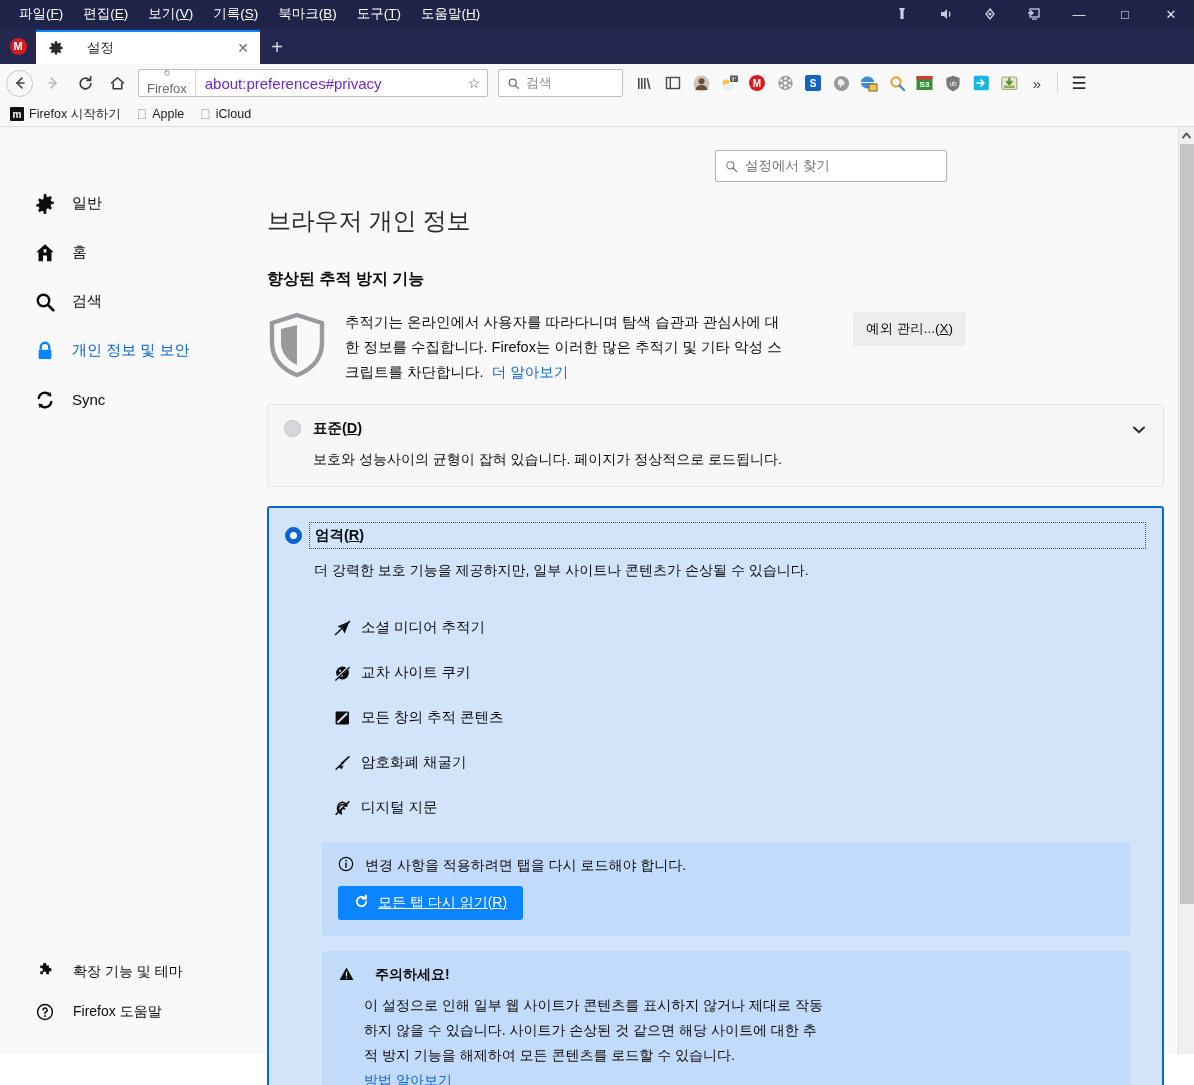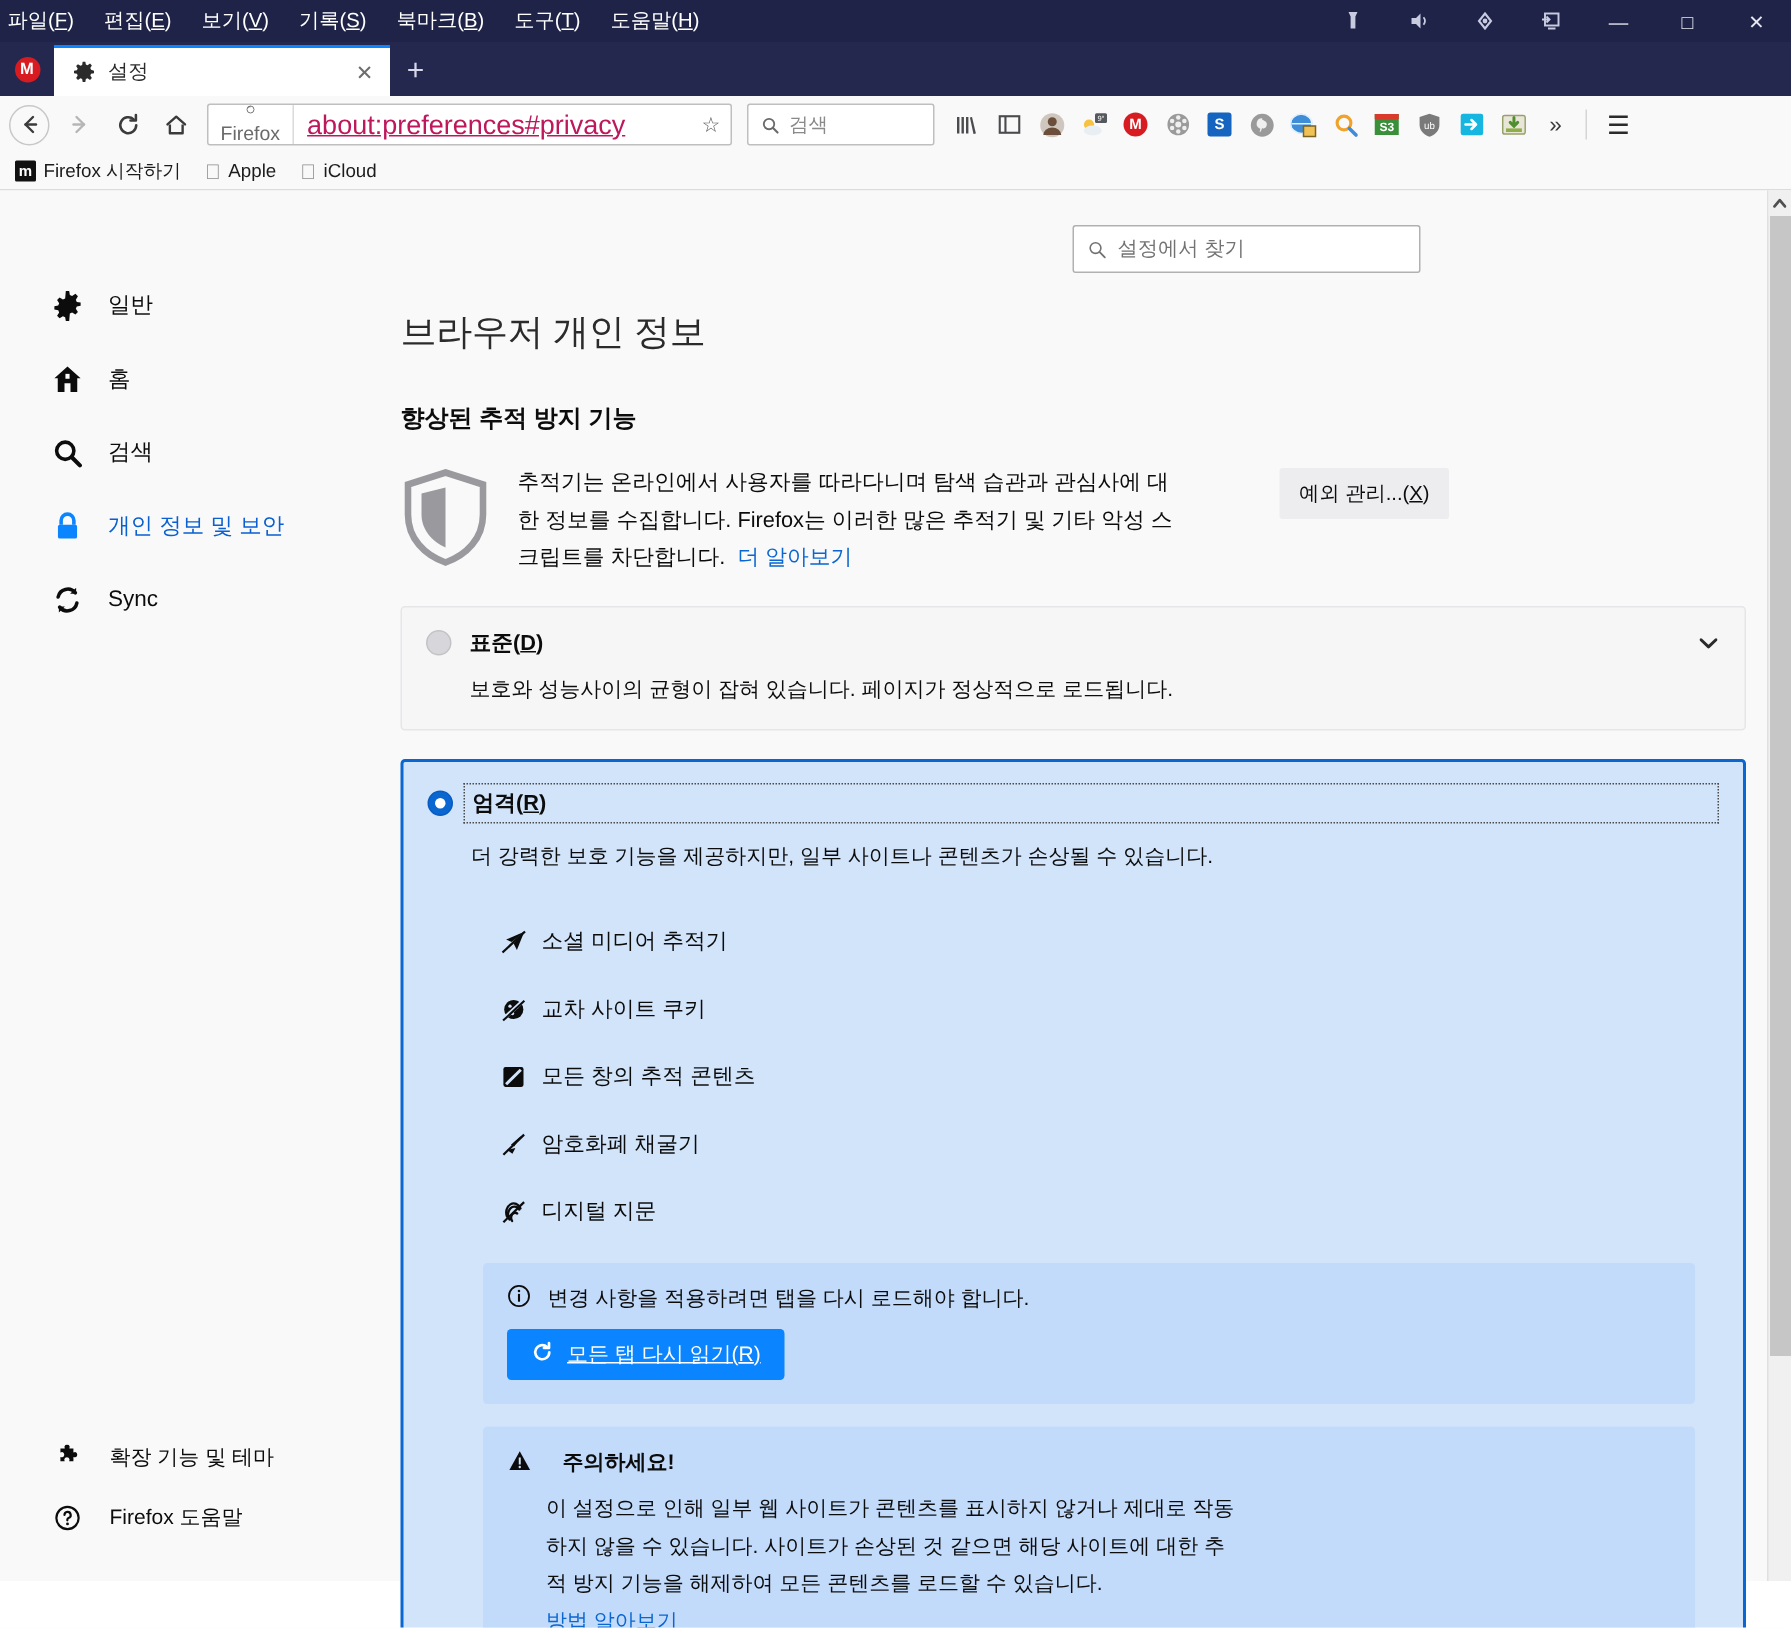--- a/index.html
+++ b/index.html
@@ -8,55 +8,55 @@
     font-family: "Liberation Sans", sans-serif;
     background: #ffffff;
     overflow: hidden;
   }
 
   
   .titlebar {
     height: 28px; background: #1f2347; color: #e8e9f3;
     display: flex; align-items: center; position: relative;
   }
-  .menubar { display: flex; align-items: center; gap: 14px; padding-left: 2px; font-size: 13.5px; }
+  .menubar { display: flex; align-items: center; gap: 14px; padding-left: 16px; font-size: 13.5px; }
   .menu-item { padding: 2px 3px; white-space: nowrap; color: #ffffff; }
   .menu-item u { text-decoration: underline; }
   .tray { position: absolute; right: 0; top: 0; height: 28px; display: flex; align-items: center; }
   .tray-icon { width: 44px; height: 28px; display: flex; align-items: center; justify-content: center; color: #c9cbe0; }
   .wbtn { width: 46px; height: 28px; display: flex; align-items: center; justify-content: center; color: #e6e7f2; font-size: 13px; }
 
   
   .tabstrip { height: 36px; background: #24284f; display: flex; align-items: flex-end; position: relative; }
   .app-badge { width: 36px; height: 36px; display: flex; align-items: center; justify-content: center; }
   .m-circle {
     width: 17px; height: 17px; border-radius: 50%; background: #d81b20;
     color: #fff; font-size: 11px; font-weight: bold; display: flex;
     align-items: center; justify-content: center; line-height: 1;
   }
   .tab {
     width: 224px; height: 34px; background: #ffffff; border-top: 2px solid #0a84ff;
-    display: flex; align-items: center; padding: 0 8px 0 12px; gap: 8px; color: #2b2b2b;
+    display: flex; align-items: center; padding: 0 8px 0 12px; gap: 23px; color: #2b2b2b;
   }
   .tab-fav { width: 16px; height: 16px; display: flex; align-items: center; justify-content: center; font-size: 14px; }
   .tab-title { font-size: 13.5px; flex: 1; white-space: nowrap; overflow: hidden; }
   .tab-close { width: 18px; height: 18px; display: flex; align-items: center; justify-content: center; color: #6d6d6d; font-size: 14px; }
   .newtab { width: 34px; height: 34px; display: flex; align-items: center; justify-content: center; color: #d8d9e8; font-size: 20px; }
 
   
   .navbar { height: 38px; background: #f9f9fa; display: flex; align-items: center; padding: 0 6px; gap: 2px; }
   .navbtn { width: 30px; height: 30px; display: flex; align-items: center; justify-content: center; color: #3b3b3b; }
   .navbtn.back { border: 1px solid #c8c8c8; border-radius: 50%; width: 27px; height: 27px; margin-right: 3px; }
   .navbtn.dim { color: #b6b6b6; }
   .urlbar {
     flex: 0 0 auto; width: 350px; height: 28px; background: #fff; border: 1px solid #bfbfbf;
     border-radius: 2px; display: flex; align-items: center; margin-left: 4px;
   }
   .identity { display: flex; align-items: center; gap: 5px; padding: 0 8px; height: 100%; border-right: 1px solid #dadada; color: #6a6a6a; font-size: 13px; flex-direction: column; }
-  .url-text { flex: 1; padding: 0 9px; font-size: 18px; color: #be185d; white-space: nowrap; overflow: hidden; text-decoration: underline; }
+  .url-text { flex: 1; padding: 0 9px; font-size: 15px; color: #6d28d9; white-space: nowrap; overflow: hidden; }
   .star { width: 26px; display: flex; align-items: center; justify-content: center; color: #5a5a5a; font-size: 14px; }
   .searchbar {
     width: 125px; height: 28px; background: #fff; border: 1px solid #bfbfbf; border-radius: 2px;
     display: flex; align-items: center; gap: 6px; padding: 0 8px; margin-left: 8px;
     color: #8a8a8a; font-size: 13px;
   }
   .ext-row { display: flex; align-items: center; gap: 0px; margin-left: 6px; }
   .ext { width: 28px; height: 28px; display: flex; align-items: center; justify-content: center; position: relative; }
   .sq { width: 16px; height: 16px; border-radius: 2px; display: flex; align-items: center; justify-content: center; color: #fff; font-size: 10px; font-weight: bold; }
   .circ { width: 16px; height: 16px; border-radius: 50%; display: flex; align-items: center; justify-content: center; color: #fff; font-size: 10px; font-weight: bold; }

